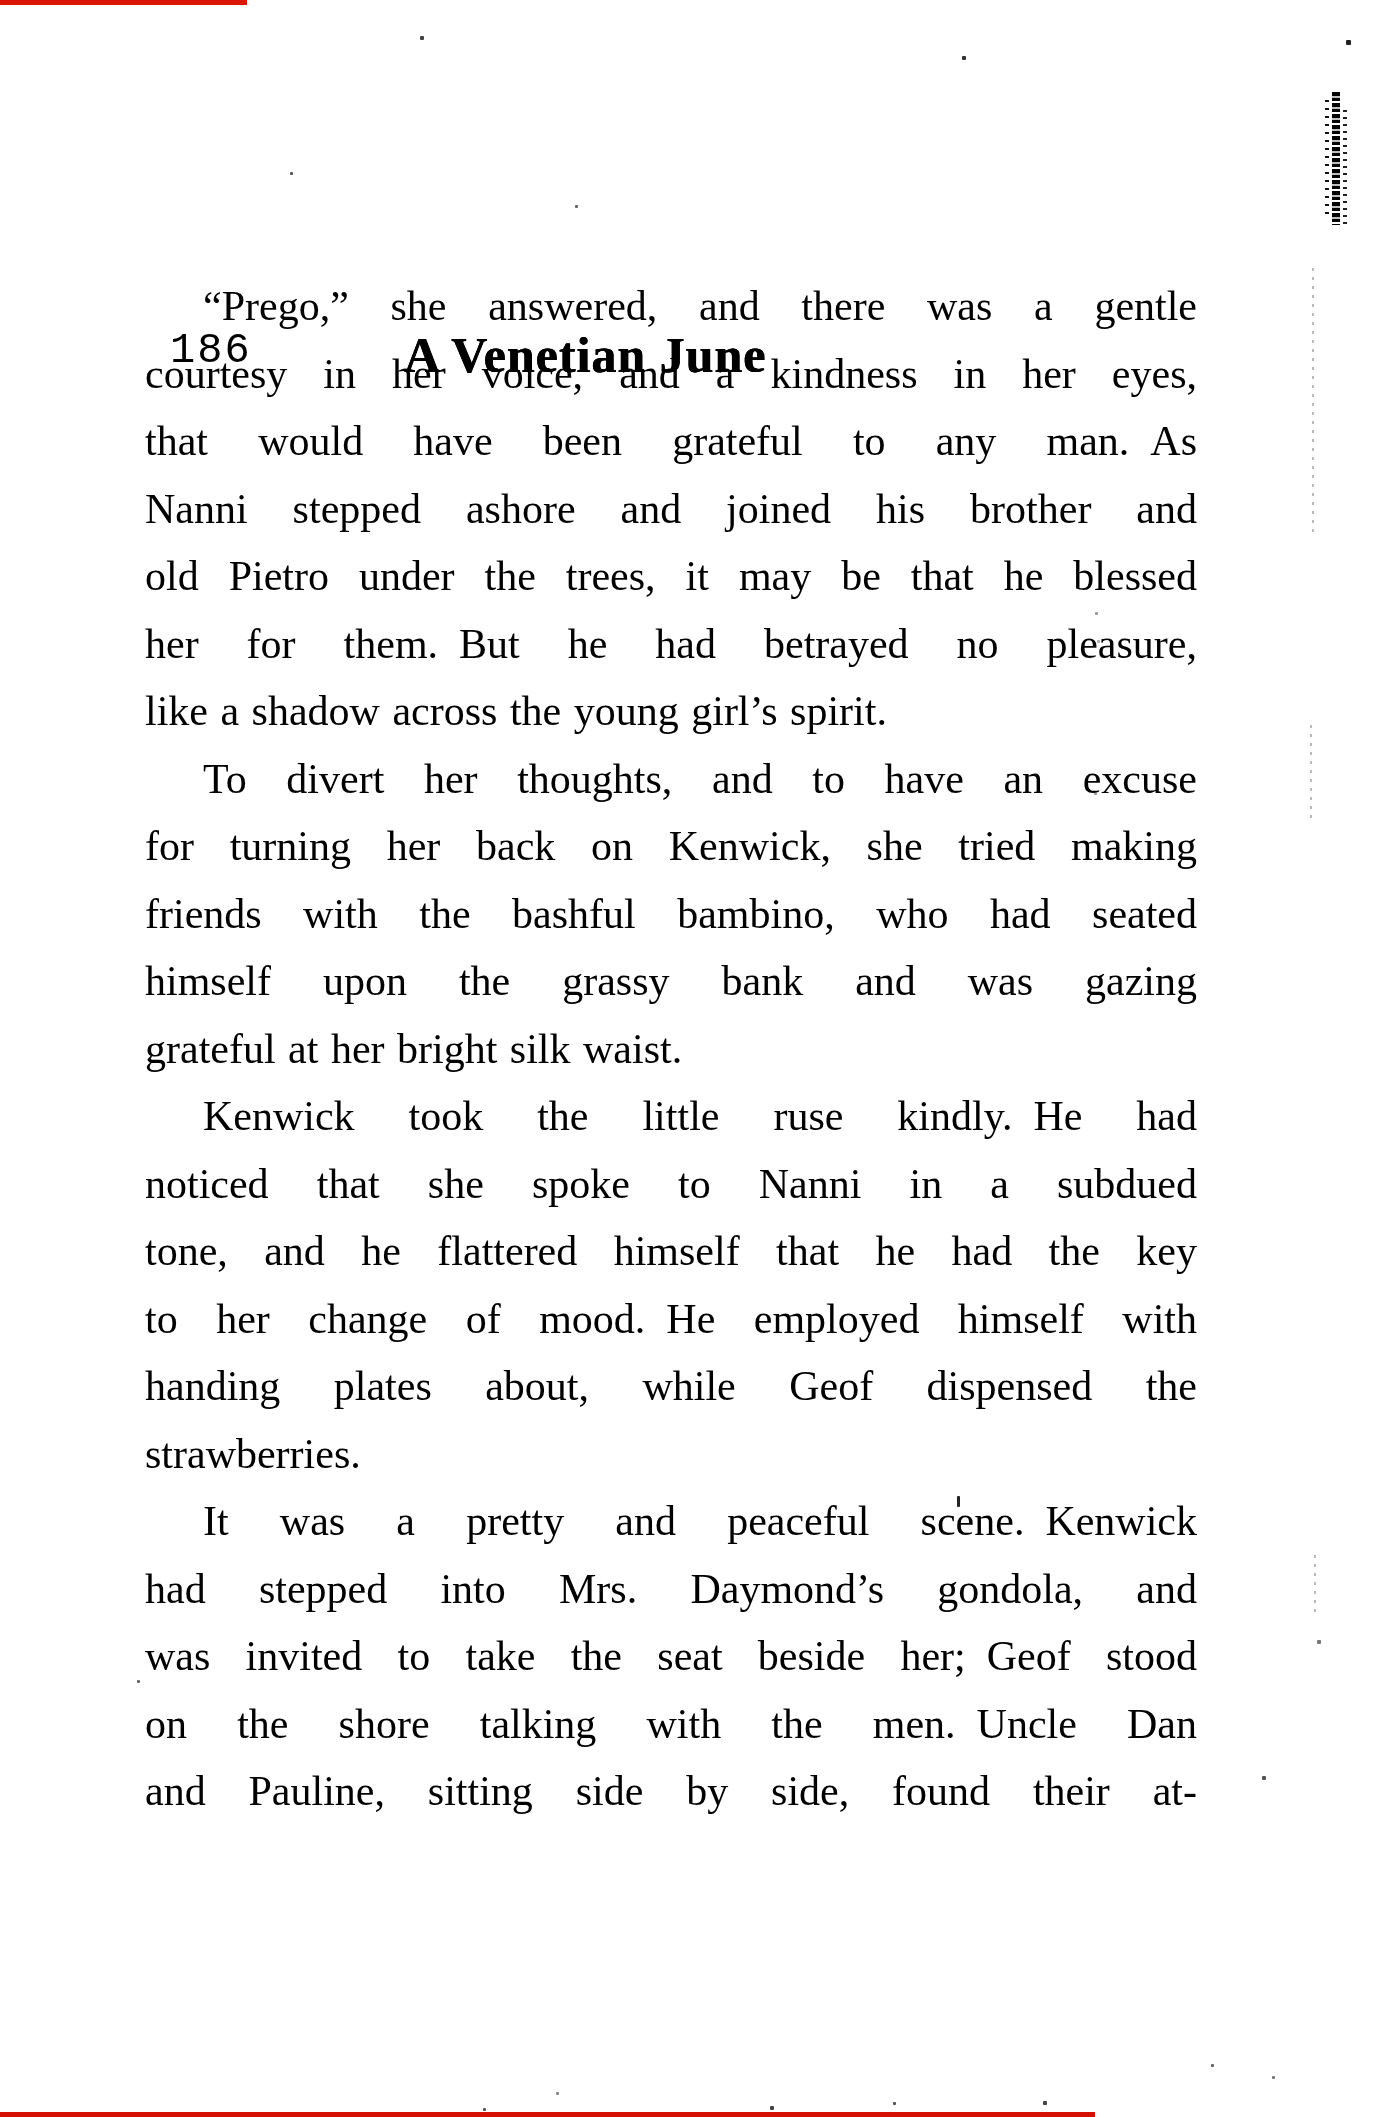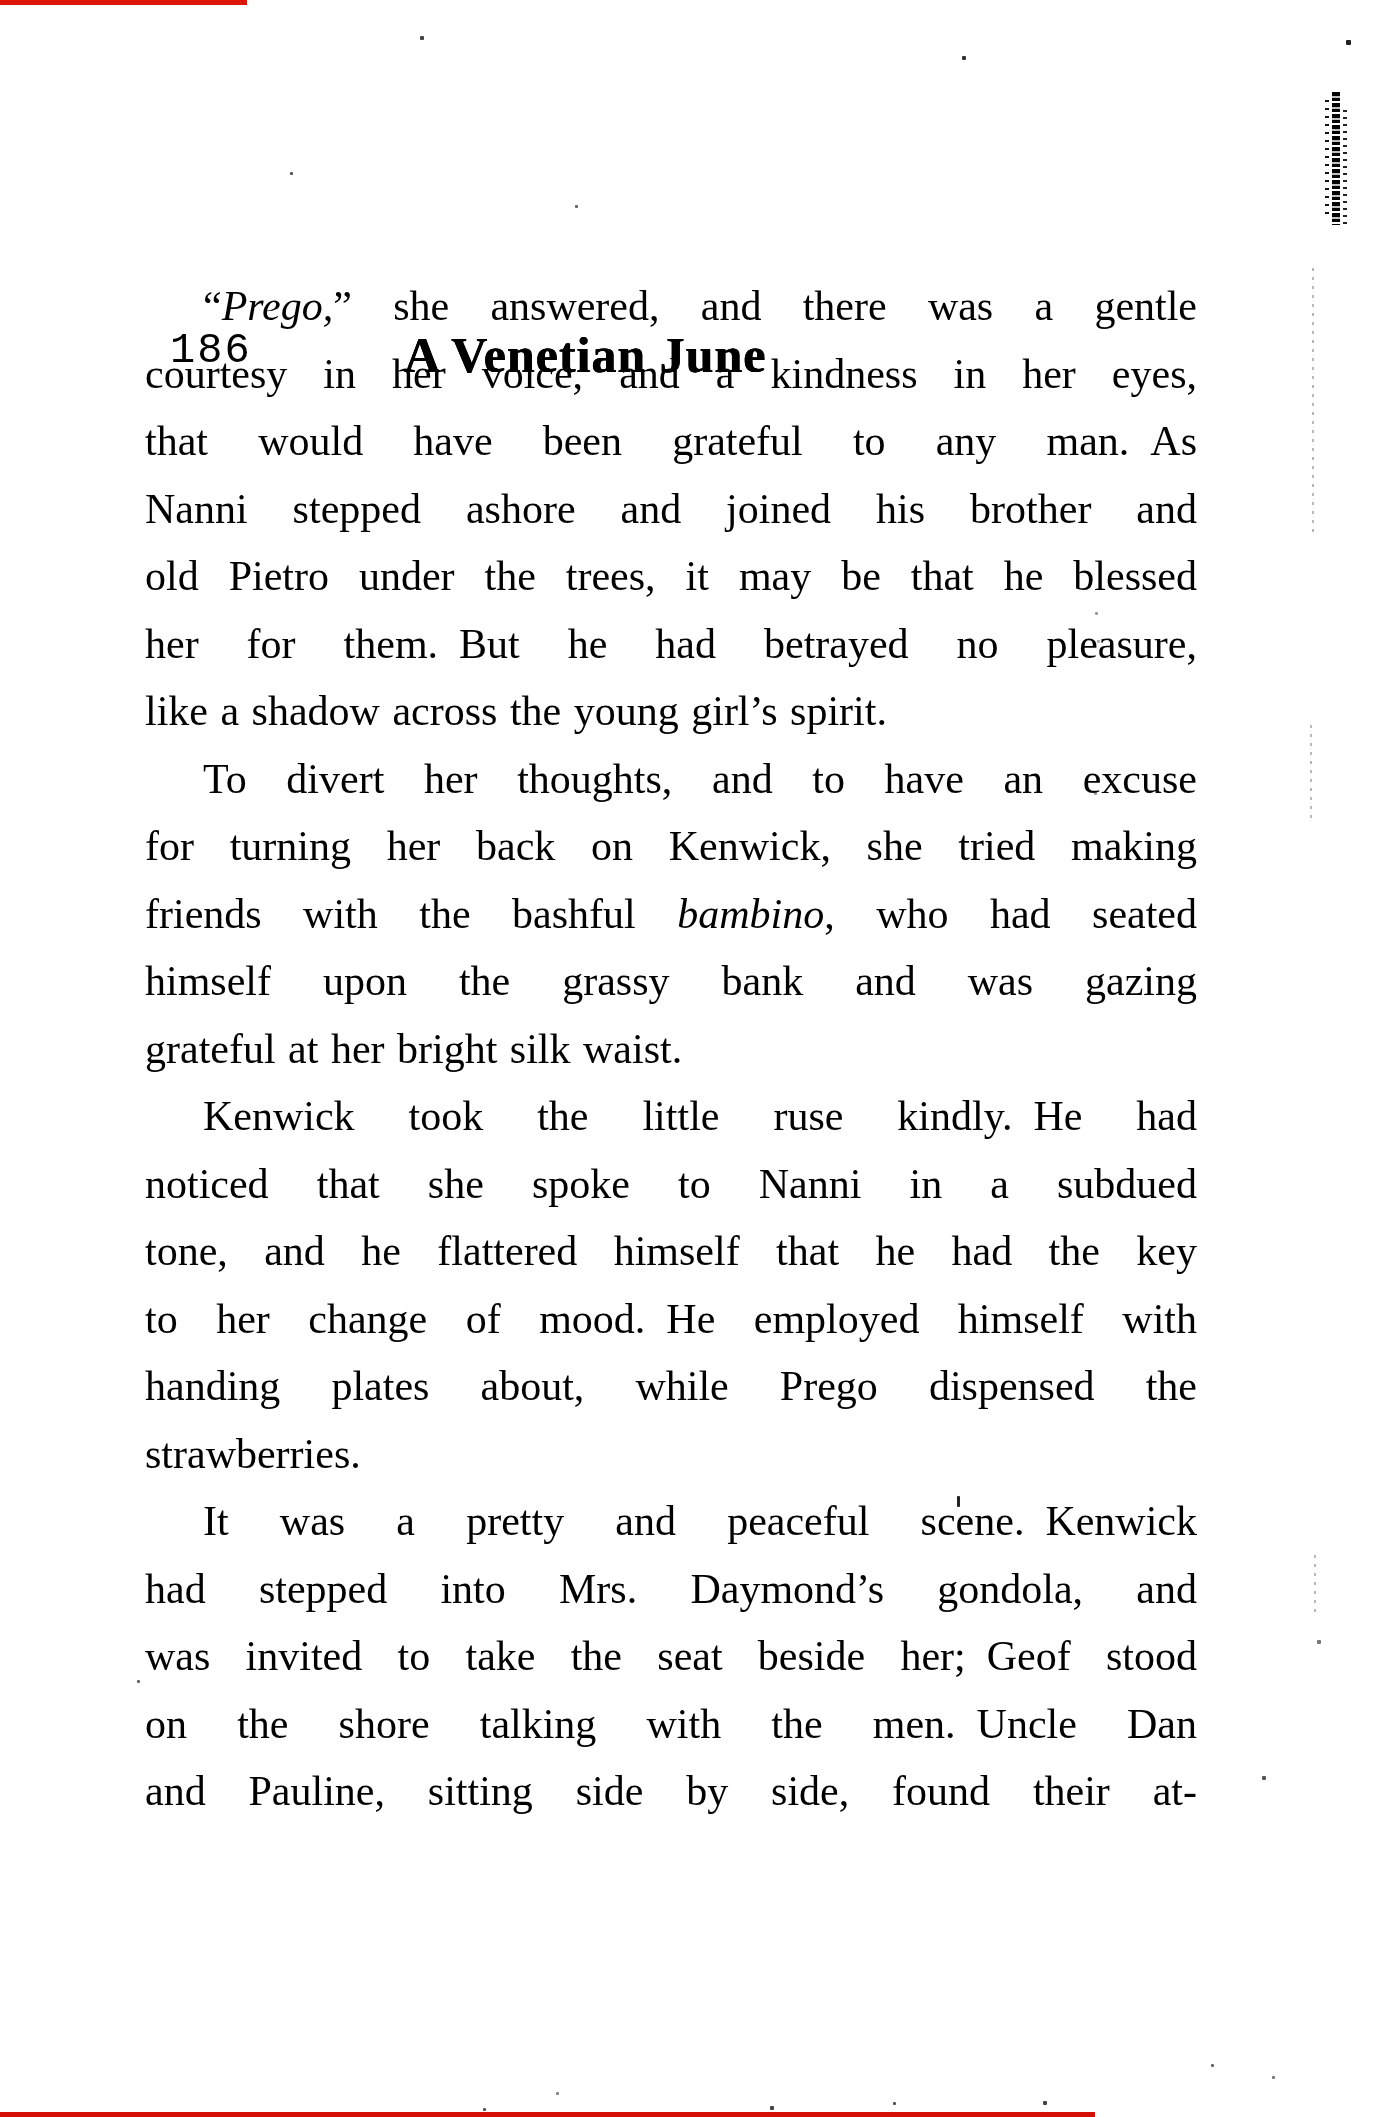--- a/index.html
+++ b/index.html
@@ -27,21 +27,21 @@
   }
   
   .body-text {
     position:absolute; left:145px; top:273px; width:1052px;
     font-size:42px; line-height:67.5px;
     word-spacing:2px;
   }
   .line { text-align:justify; text-align-last:justify; }
   .line.last { text-align:left; text-align-last:left; }
   .para .line:first-child { text-indent:58px; }
-  .seg-i { font-style:italic; }
+  .seg-i { }
   
   .red-line { position:absolute; background:#dc1606; }
   .red-top { left:0; top:0; width:247px; height:5px; }
   .red-bottom { left:0; top:2112px; width:1095px; height:5px; background:#d41104; }
   .ink-streak {
     position:absolute; left:1332px; top:92px; width:8px; height:133px;
     background:
       repeating-linear-gradient(180deg,#000 0 4px, rgba(0,0,0,0.25) 4px 6px, #000 6px 9px, rgba(0,0,0,0) 9px 11px);
     filter:blur(0.4px);
   }
@@ -118,21 +118,21 @@
         <div class="line"><span>for turning her back on Kenwick, she tried making</span></div>
         <div class="line"><span>friends with the bashful </span><span class="seg-i">bambino</span><span>, who had seated</span></div>
         <div class="line"><span>himself upon the grassy bank and was gazing</span></div>
         <div class="line last"><span>grateful at her bright silk waist.</span></div>
       </div>
       <div class="para">
         <div class="line"><span>Kenwick took the little ruse kindly. He had</span></div>
         <div class="line"><span>noticed that she spoke to Nanni in a subdued</span></div>
         <div class="line"><span>tone, and he flattered himself that he had the key</span></div>
         <div class="line"><span>to her change of mood. He employed himself with</span></div>
-        <div class="line"><span>handing plates about, while Prego dispensed the</span></div>
+        <div class="line"><span>handing plates about, while Geof dispensed the</span></div>
         <div class="line last"><span>strawberries.</span></div>
       </div>
       <div class="para">
         <div class="line"><span>It was a pretty and peaceful scene. Kenwick</span></div>
         <div class="line"><span>had stepped into Mrs. Daymond’s gondola, and</span></div>
         <div class="line"><span>was invited to take the seat beside her; Geof stood</span></div>
         <div class="line"><span>on the shore talking with the men. Uncle Dan</span></div>
         <div class="line"><span>and Pauline, sitting side by side, found their at-</span></div>
       </div>
     </div>

